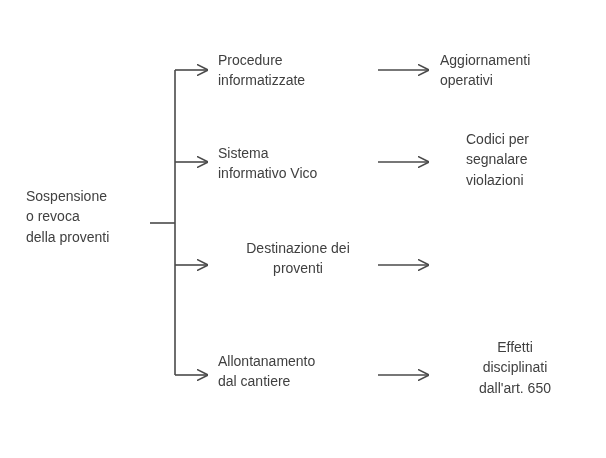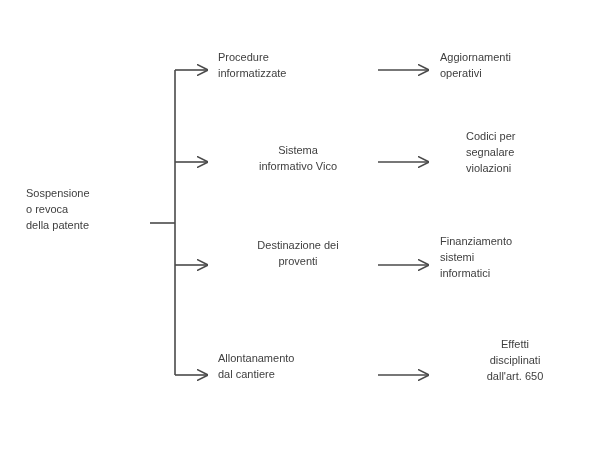--- a/index.html
+++ b/index.html
@@ -22,39 +22,39 @@
     position: absolute;
     left: 0;
     top: 0;
     width: 606px;
     height: 458px;
     pointer-events: none;
   }
   .node {
     position: absolute;
     color: #404040;
-    font-size: 11px;
+    font-size: 14px;
     line-height: 1.45;
     white-space: pre-line;
   }
   .root-node {
     left: 26px;
     top: 186px;
     width: 140px;
   }
   .mid-node {
     left: 218px;
     width: 160px;
   }
   .leaf-node {
     left: 440px;
     width: 150px;
   }
   .mid-1 { top: 50px; }
-  .mid-2 { top: 143px; text-align: center; }
+  .mid-2 { top: 143px; }
   .mid-3 { top: 238px; text-align: center; }
   .leaf-1 { top: 50px; }
   .leaf-2 { top: 129px; margin-left: 26px; }
   .leaf-3 { top: 234px; }
   .leaf-4 { top: 337px; text-align: center; }
   .mid-4 { top: 351px; }
 </style>
 </head>
 <body>
 
@@ -76,36 +76,33 @@
     <path d="M 175 375 L 207 375" fill="none" stroke="#4a4a4a" stroke-width="1.6" marker-end="url(#arrow)"></path>
 
     <path d="M 378 70 L 428 70" fill="none" stroke="#4a4a4a" stroke-width="1.6" marker-end="url(#arrow)"></path>
     <path d="M 378 162 L 428 162" fill="none" stroke="#4a4a4a" stroke-width="1.6" marker-end="url(#arrow)"></path>
     <path d="M 378 265 L 428 265" fill="none" stroke="#4a4a4a" stroke-width="1.6" marker-end="url(#arrow)"></path>
     <path d="M 378 375 L 428 375" fill="none" stroke="#4a4a4a" stroke-width="1.6" marker-end="url(#arrow)"></path>
   </svg>
 
   <div class="node root-node">Sospensione
 o revoca
-della patente</div>
+della proventi</div>
 
   <div class="node mid-node mid-1">Procedure
 informatizzate</div>
   <div class="node mid-node mid-2">Sistema
 informativo Vico</div>
   <div class="node mid-node mid-3">Destinazione dei
 proventi</div>
   <div class="node mid-node mid-4">Allontanamento
 dal cantiere</div>
 
   <div class="node leaf-node leaf-1">Aggiornamenti
 operativi</div>
   <div class="node leaf-node leaf-2">Codici per
 segnalare
 violazioni</div>
-  <div class="node leaf-node leaf-3">Finanziamento
-sistemi
-informatici</div>
   <div class="node leaf-node leaf-4">Effetti
 disciplinati
 dall'art. 650</div>
 
 </div>
 
 </body></html>

